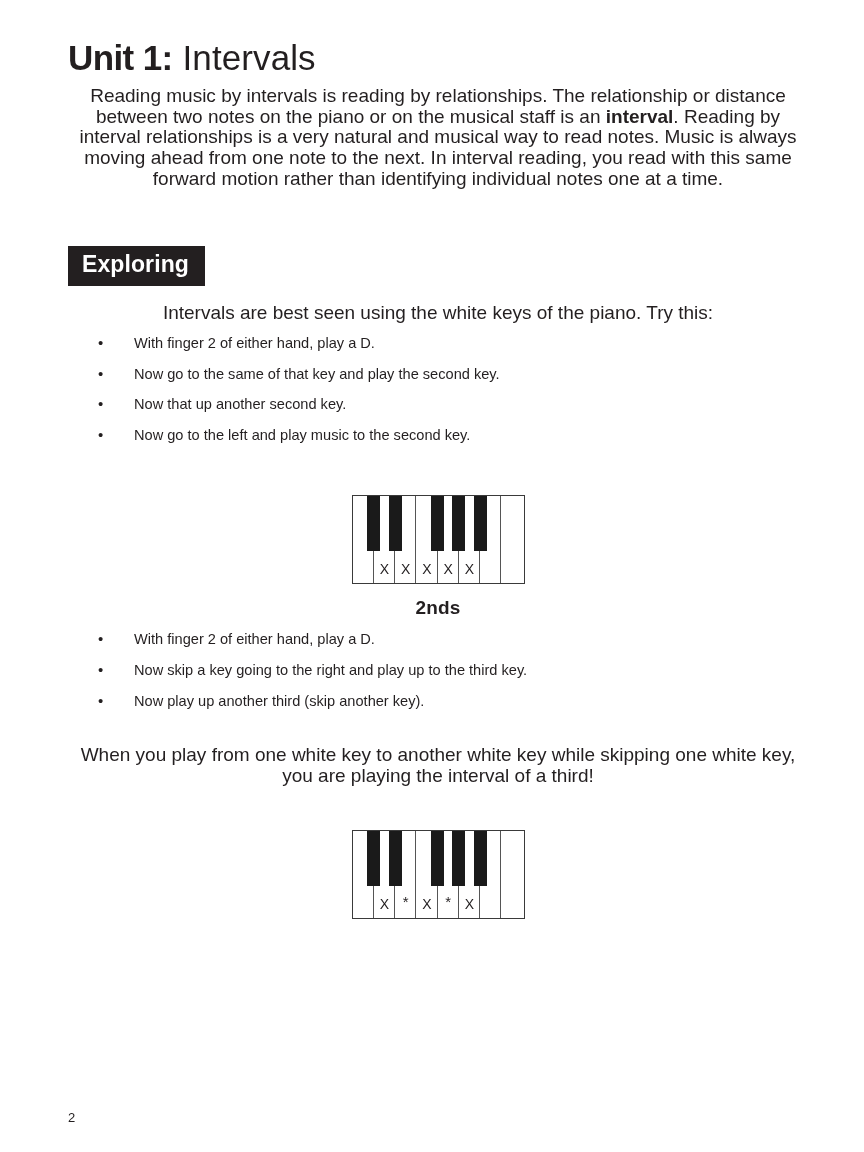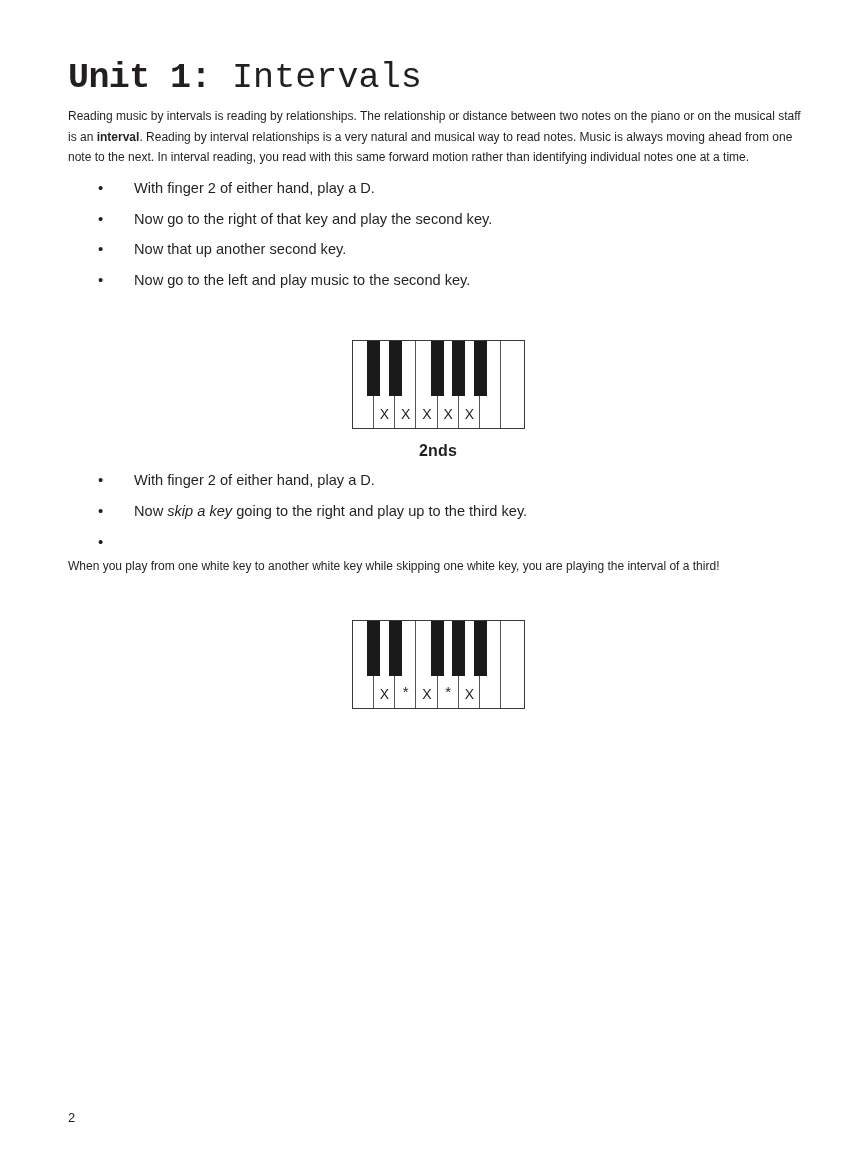--- a/index.html
+++ b/index.html
@@ -20,50 +20,49 @@
     left: 0; top: 0;
     width: 864px;
     height: 1152px;
     box-sizing: border-box;
     padding: 0 56px 0 68px;
   }
 
   
   .title {
     margin: 0;
-    padding-top: 58px;
+    padding-top: 38px;
     font-size: 35px;
     line-height: 1.15;
     letter-spacing: -0.2px;
     color: #231f20;
     font-weight: 400;
     white-space: nowrap;
-    font-family: Liberation Mono, monospace;
   }
   .title .unit {
     font-weight: 800;
     letter-spacing: -0.6px;
   }
   .title .rest {
     font-weight: 400;
     letter-spacing: 0.1px;
   }
 
   
   .para {
-    font-size: 12px;
+    font-size: 19px;
     line-height: 20.6px;
     color: #231f20;
     margin: 0;
     max-width: 742px;
-    text-align: left;
+    text-align: center;
   }
   .intro { margin-top: 8px; }
   .b { font-weight: 700; }
-  .i { font-style: italic; }
+  .i { }
 
   
   .banner {
     display: inline-block;
     background: #231f20;
     color: #ffffff;
     font-size: 23px;
     font-weight: 700;
     letter-spacing: 0.1px;
     padding: 6px 16px 8px 14px;
@@ -137,21 +136,21 @@
     font-size: 14px;
     line-height: 14px;
     color: #231f20;
     font-family: "Liberation Sans", sans-serif;
   }
   .mark.star {
     font-size: 15px;
   }
   .caption {
     margin-top: 9px;
-    font-size: 16px;
+    font-size: 19px;
     font-weight: 700;
     color: #231f20;
     letter-spacing: 0.2px;
   }
 
   
   .page-number {
     position: absolute;
     left: 68px;
     top: 1110px;
@@ -165,30 +164,32 @@
 <div class="page">
 
   <h1 class="title">
     <span class="unit">Unit 1:</span><span class="rest"> Intervals</span>
   </h1>
 
   <p class="para intro">
     <span>Reading music by intervals is reading by relationships. The relationship or distance between two notes on the piano or on the musical staff is an </span><span class="b">interval</span><span>. Reading by interval relationships is a very natural and musical way to read notes. Music is always moving ahead from one note to the next. In interval reading, you read with this same forward motion rather than identifying individual notes one at a time.</span>
   </p>
 
-
+  <div class="banner">Exploring</div>
+
+  <p class="para lead">Intervals are best seen using the white keys of the piano. Try this:</p>
 
   <ul class="bullets">
     <li>
       <span class="dot">•</span>
       <span>With finger 2 of either hand, play a D.</span>
     </li>
     <li>
       <span class="dot">•</span>
-      <span>Now go to the right of that key and play the second key.</span>
+      <span>Now go to the same of that key and play the second key.</span>
     </li>
     <li>
       <span class="dot">•</span>
       <span>Now that up another second key.</span>
     </li>
     <li>
       <span class="dot">•</span>
       <span>Now go to the left and play music to the second key.</span>
     </li>
   </ul>
@@ -204,20 +205,21 @@
     <li>
       <span class="dot">•</span>
       <span>With finger 2 of either hand, play a D.</span>
     </li>
     <li>
       <span class="dot">•</span>
       <span>Now </span><span class="i">skip a key</span><span> going to the right and play up to the third key.</span>
     </li>
     <li>
       <span class="dot">•</span>
+      <span>Now play up another third (skip another key).</span>
     </li>
   </ul>
 
   <p class="para" style="margin-top:34px;">When you play from one white key to another white key while skipping one white key, you are playing the interval of a third!</p>
 
   <div class="figure fig-3rds">
     <div class="keyboard" id="kb-thirds"><div class="wkey" style="left: 0px; width: 21.25px;"></div><div class="wkey" style="left: 21.25px; width: 21.25px;"></div><div class="wkey" style="left: 42.5px; width: 21.25px;"></div><div class="wkey" style="left: 63.75px; width: 21.25px;"></div><div class="wkey" style="left: 85px; width: 21.25px;"></div><div class="wkey" style="left: 106.25px; width: 21.25px;"></div><div class="wkey" style="left: 127.5px; width: 21.25px;"></div><div class="wkey last" style="left: 148.75px; width: 21.25px;"></div><div class="bkey" style="left: 14.75px;"></div><div class="bkey" style="left: 36px;"></div><div class="bkey" style="left: 78.5px;"></div><div class="bkey" style="left: 99.75px;"></div><div class="bkey" style="left: 121px;"></div><div class="mark" style="left: 21.375px; top: 66px;">X</div><div class="mark star" style="left: 42.625px; top: 64px;">*</div><div class="mark" style="left: 63.875px; top: 66px;">X</div><div class="mark star" style="left: 85.125px; top: 64px;">*</div><div class="mark" style="left: 106.375px; top: 66px;">X</div></div>
   </div>
 
   <div class="page-number">2</div>

